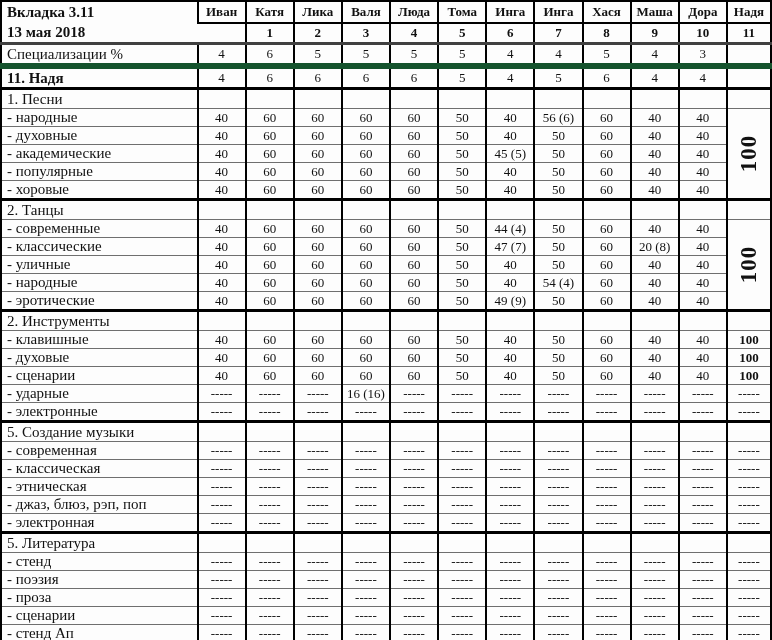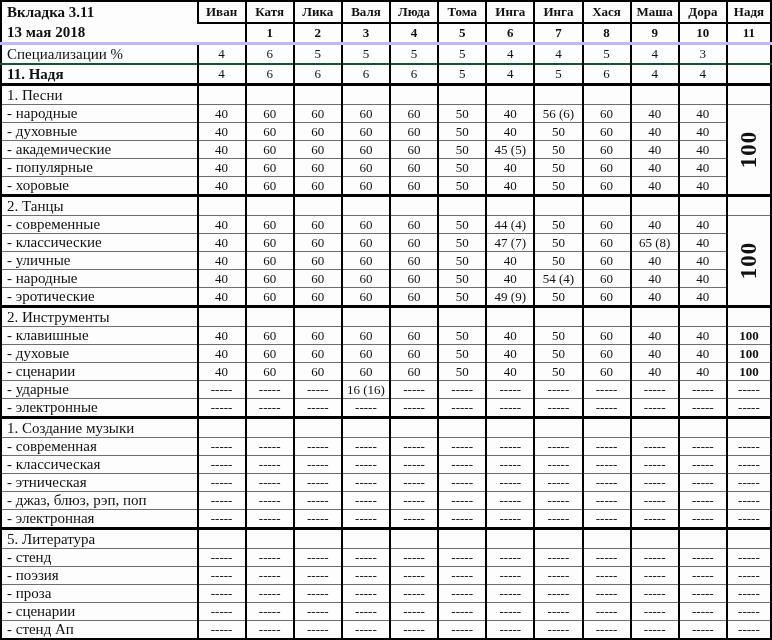--- a/index.html
+++ b/index.html
@@ -50,22 +50,22 @@
     height: 20px;
     text-align: center;
   }
   tr.r-nums td {
     border-top: 2px solid #000000;
     font-weight: bold;
     font-size: 14px;
     height: 18px;
     text-align: center;
   }
-  tr.r-spec td { border-top: 3px solid #c4b5fd; height: 18px; }
-  tr.r-person td { border-top: 2px solid #14532d; height: 18px; }
+  tr.r-spec td { border-top: 3px solid #404040; height: 18px; }
+  tr.r-person td { border-top: 6px solid #14532d; height: 18px; }
   tr.sec-header td { border-top: 3px solid #000000; height: 18px; }
   td.title-cell {
     vertical-align: top;
     font-size: 15px;
     line-height: 20px;
     padding-left: 5px;
   }
   td.merge-cell {
     text-align: center;
     vertical-align: middle;
@@ -282,21 +282,21 @@
           <td class="lab">- классические</td>
           <td class="val">40</td>
           <td class="val">60</td>
           <td class="val">60</td>
           <td class="val">60</td>
           <td class="val">60</td>
           <td class="val">50</td>
           <td class="val">47 (7)</td>
           <td class="val">50</td>
           <td class="val">60</td>
-          <td class="val">65 (8)</td>
+          <td class="val">20 (8)</td>
           <td class="val">40</td>
         </tr>
         <tr>
           <td class="lab">- уличные</td>
           <td class="val">40</td>
           <td class="val">60</td>
           <td class="val">60</td>
           <td class="val">60</td>
           <td class="val">60</td>
           <td class="val">50</td>
@@ -418,21 +418,21 @@
           <td class="val">-----</td>
           <td class="val">-----</td>
           <td class="val">-----</td>
           <td class="val">-----</td>
           <td class="val">-----</td>
           <td class="val">-----</td>
           <td class="val">-----</td>
           <td class="val">-----</td>
         </tr>
         <tr class="sec-header">
-          <td class="lab">1. Создание музыки</td>
+          <td class="lab">5. Создание музыки</td>
           <td class="val"></td>
           <td class="val"></td>
           <td class="val"></td>
           <td class="val"></td>
           <td class="val"></td>
           <td class="val"></td>
           <td class="val"></td>
           <td class="val"></td>
           <td class="val"></td>
           <td class="val"></td>

